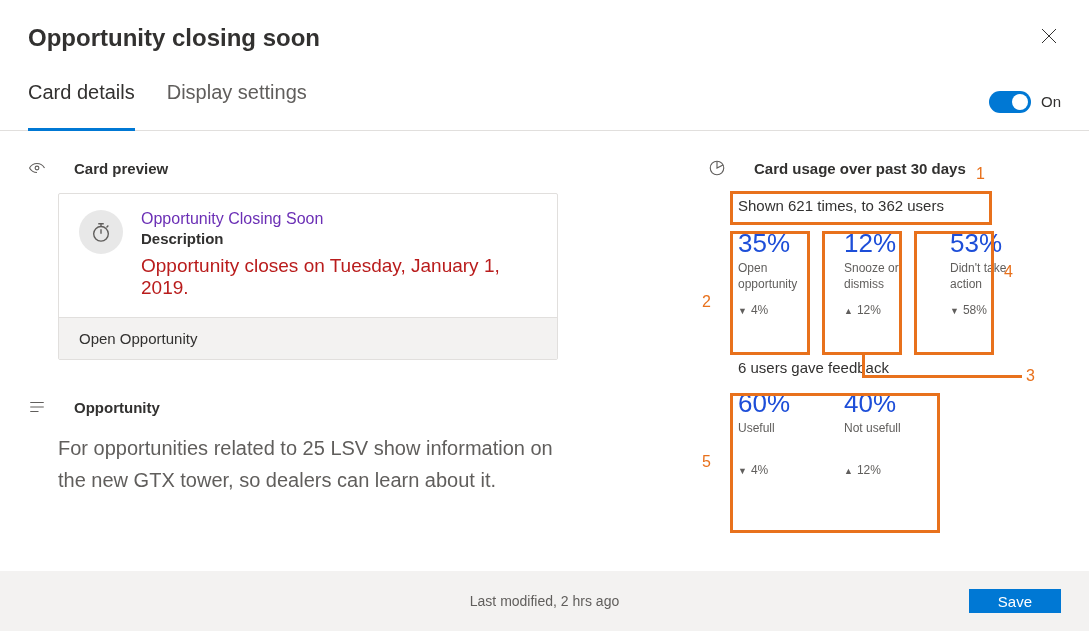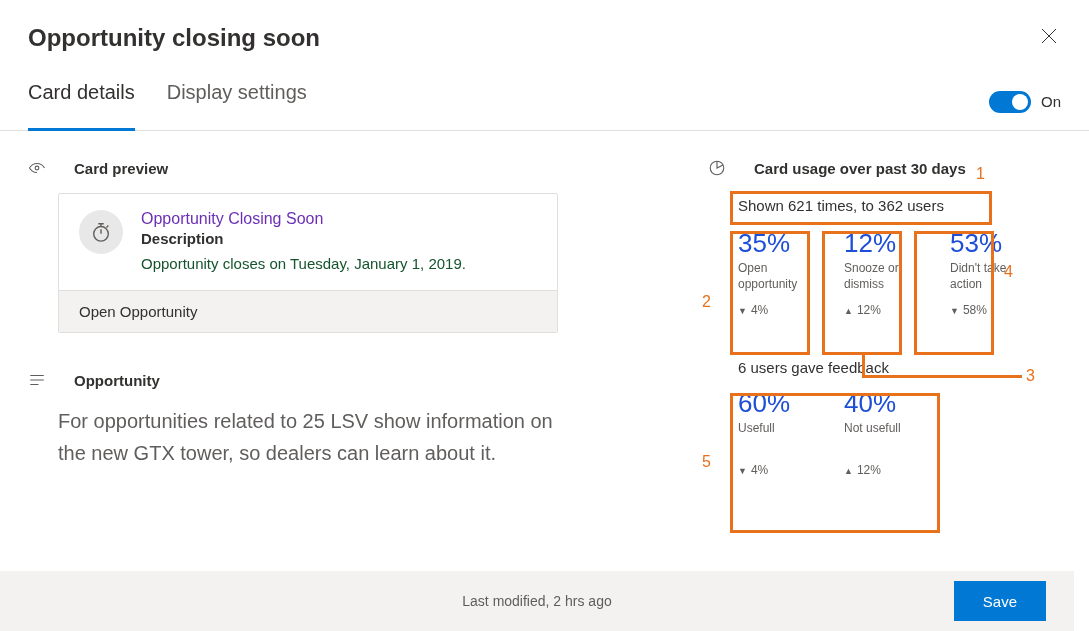--- a/index.html
+++ b/index.html
@@ -128,22 +128,22 @@
       font-weight: 400;
       margin-bottom: 2px;
     }
     .preview-subtitle {
       font-size: 15px;
       font-weight: 600;
       color: #323130;
       margin-bottom: 8px;
     }
     .preview-body {
-      font-size: 15px;
-      color: #14532d;
+      font-size: 19px;
+      color: #b91c1c;
     }
     .preview-action {
       background: #f3f2f1;
       padding: 12px 20px;
       font-size: 15px;
       color: #323130;
       border-top: 1px solid #e1dfdd;
       cursor: pointer;
     }
     .description-section { margin-top: 38px; }
@@ -215,38 +215,38 @@
       pointer-events: none;
     }
     .annot-line {
       position: absolute;
       background: #e8711c;
       pointer-events: none;
     }
     
     .footer {
       position: absolute;
-      left: 0; right: 15px; bottom: 0;
+      left: 0; right: 0; bottom: 0;
       height: 60px;
       background: #f3f2f1;
       display: flex;
       align-items: center;
       justify-content: flex-end;
       padding: 4px 28px;
     }
     .footer-status {
       position: absolute;
       left: 0; right: 0;
       text-align: center;
       font-size: 14px;
       color: #605e5c;
       pointer-events: none;
     }
     .btn {
-      height: 40px;
+      height: 24px;
       padding: 0 28px;
       font-size: 15px;
       border: 1px solid #8a8886;
       background: #fff;
       color: #0078d4;
       cursor: pointer;
       margin-left: 12px;
       z-index: 1;
     }
     .btn.primary {

